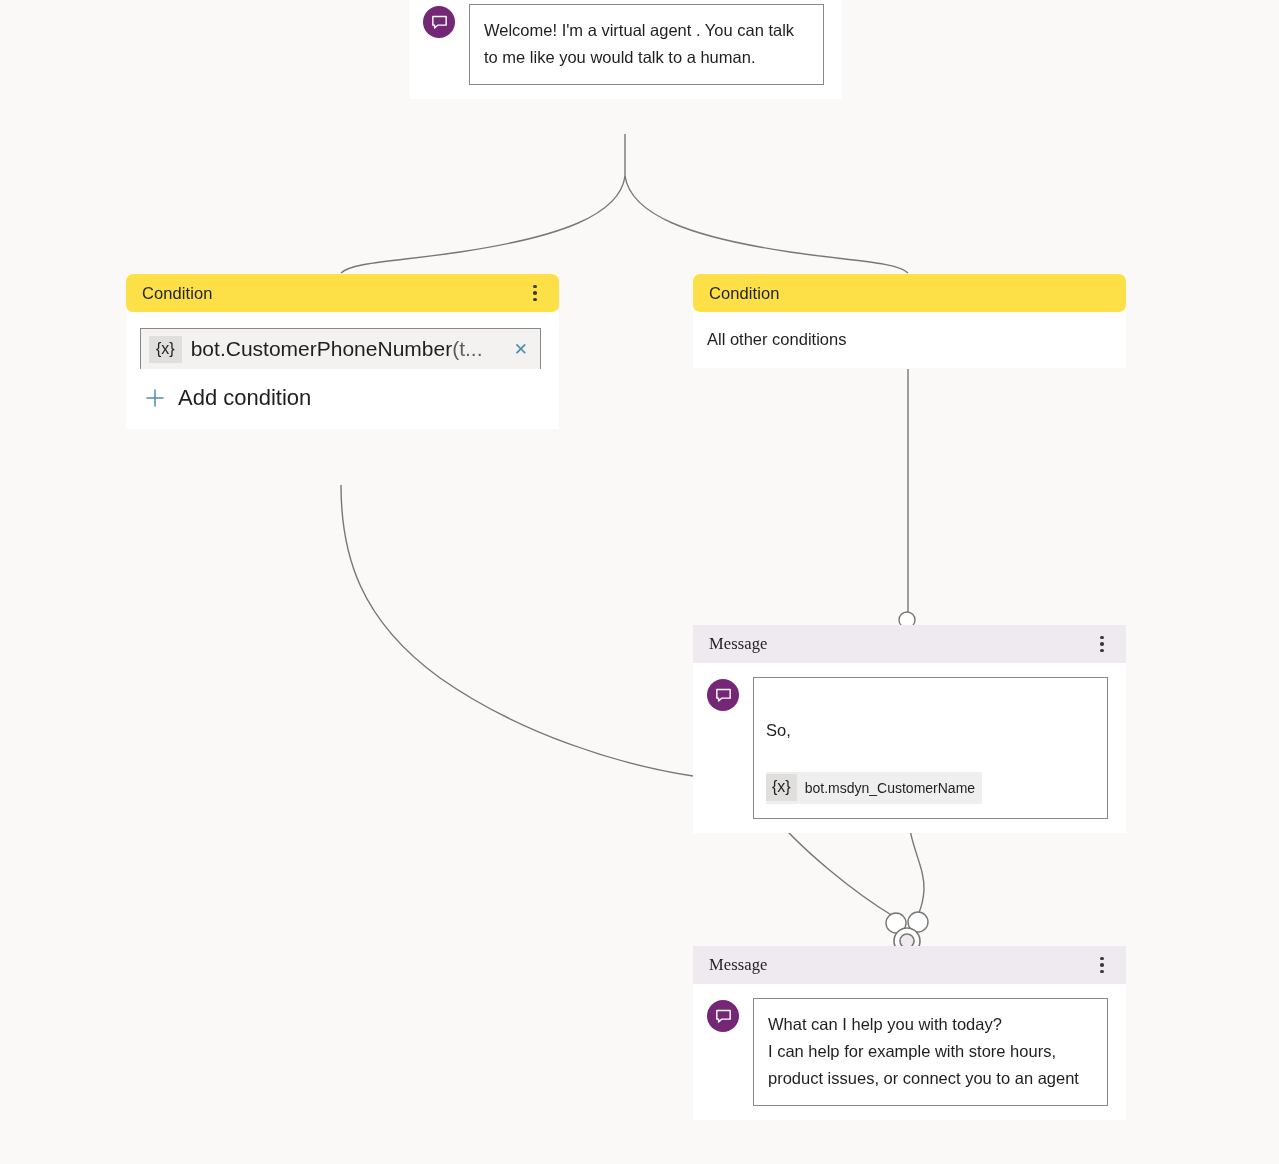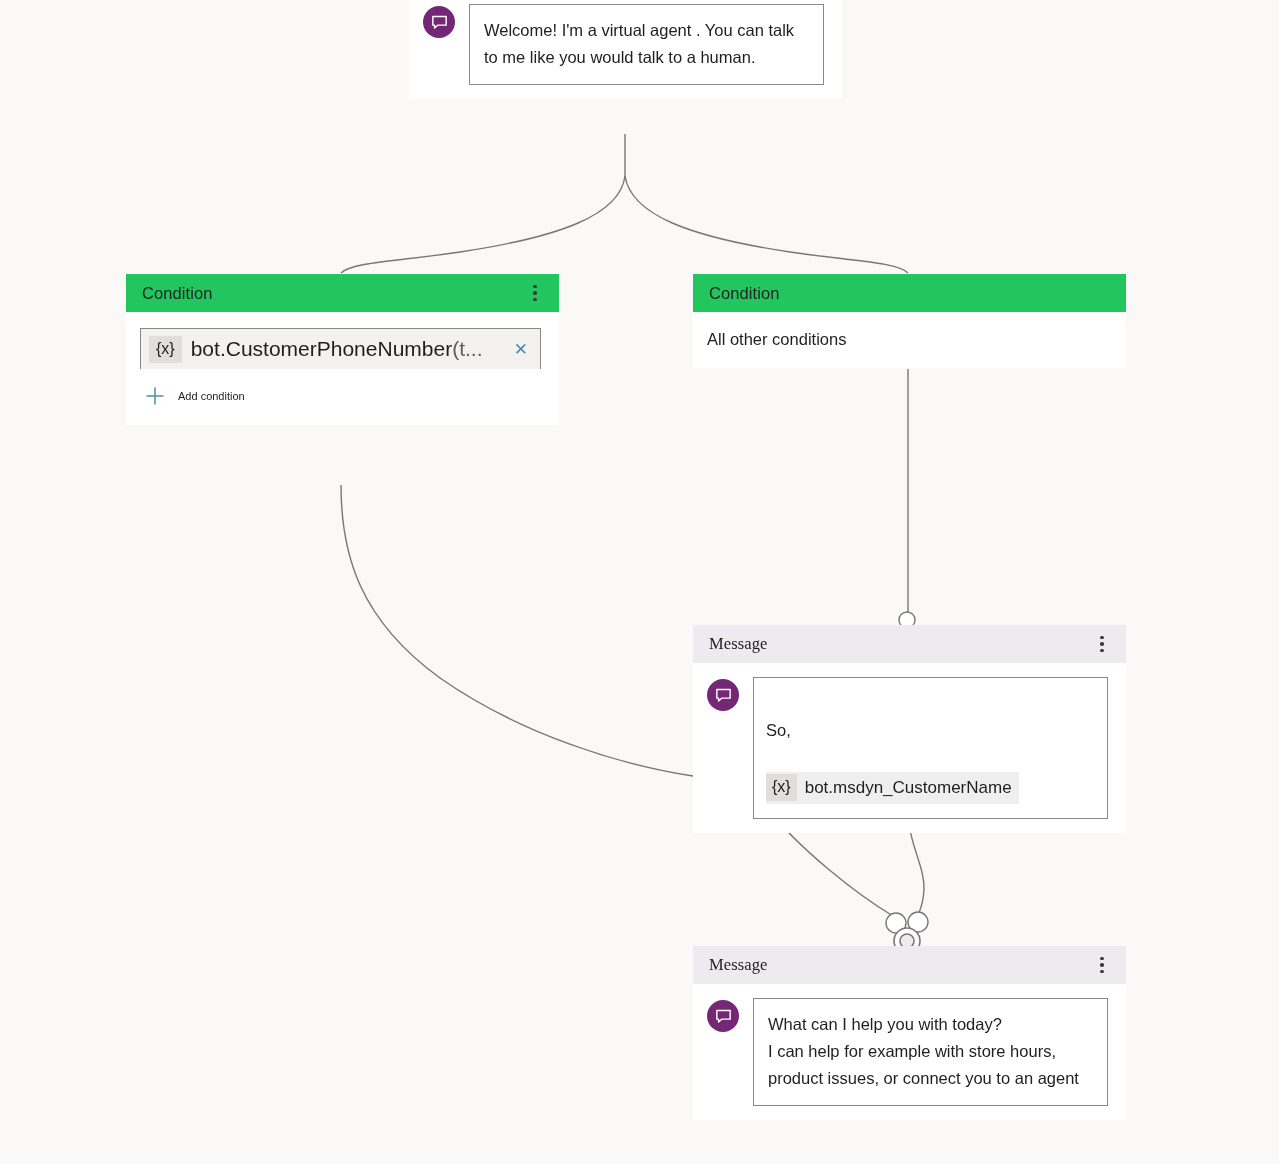--- a/index.html
+++ b/index.html
@@ -45,21 +45,21 @@
     justify-content: space-between;
     padding: 0 14px 0 16px;
     box-sizing: border-box;
   }
   .node-header .title {
     font-size: 16.5px;
     color: #252423;
     letter-spacing: .1px;
     line-height: 1;
   }
-  .header-condition { background: #22c55e; }
+  .header-condition { background: #fde047; border-radius: 7px; }
   .header-message   { background: #efe9f0; font-family: Liberation Serif, serif; }
 
   .kebab {
     width: 20px;
     height: 22px;
     display: flex;
     flex-direction: column;
     align-items: center;
     justify-content: center;
     gap: 3px;
@@ -119,21 +119,21 @@
   }
   .var-chip .xtag {
     background: #e1dfdd;
     color: #201f1e;
     font-size: 16px;
     padding: 2px 6px 3px 6px;
     margin-right: 8px;
     line-height: 22px;
   }
   .var-chip .vname {
-    font-size: 17px;
+    font-size: 14px;
     color: #201f1e;
     line-height: 22px;
     text-align: center;
   }
 
   
   .cond-body { padding: 16px 18px 18px 14px; }
   .cond-field {
     border: 1px solid #8a8886;
     background: #ffffff;
@@ -191,21 +191,21 @@
     margin-left: 4px;
     cursor: pointer;
   }
   .add-condition .plus {
     width: 22px;
     height: 22px;
     margin-right: 12px;
     color: #4e8fa8;
   }
   .add-condition .lbl {
-    font-size: 11px;
+    font-size: 22px;
     color: #201f1e;
   }
   .all-other {
     font-size: 16.5px;
     color: #201f1e;
     padding: 18px 16px 19px 14px;
   }
 </style>
 </head>
 <body>

